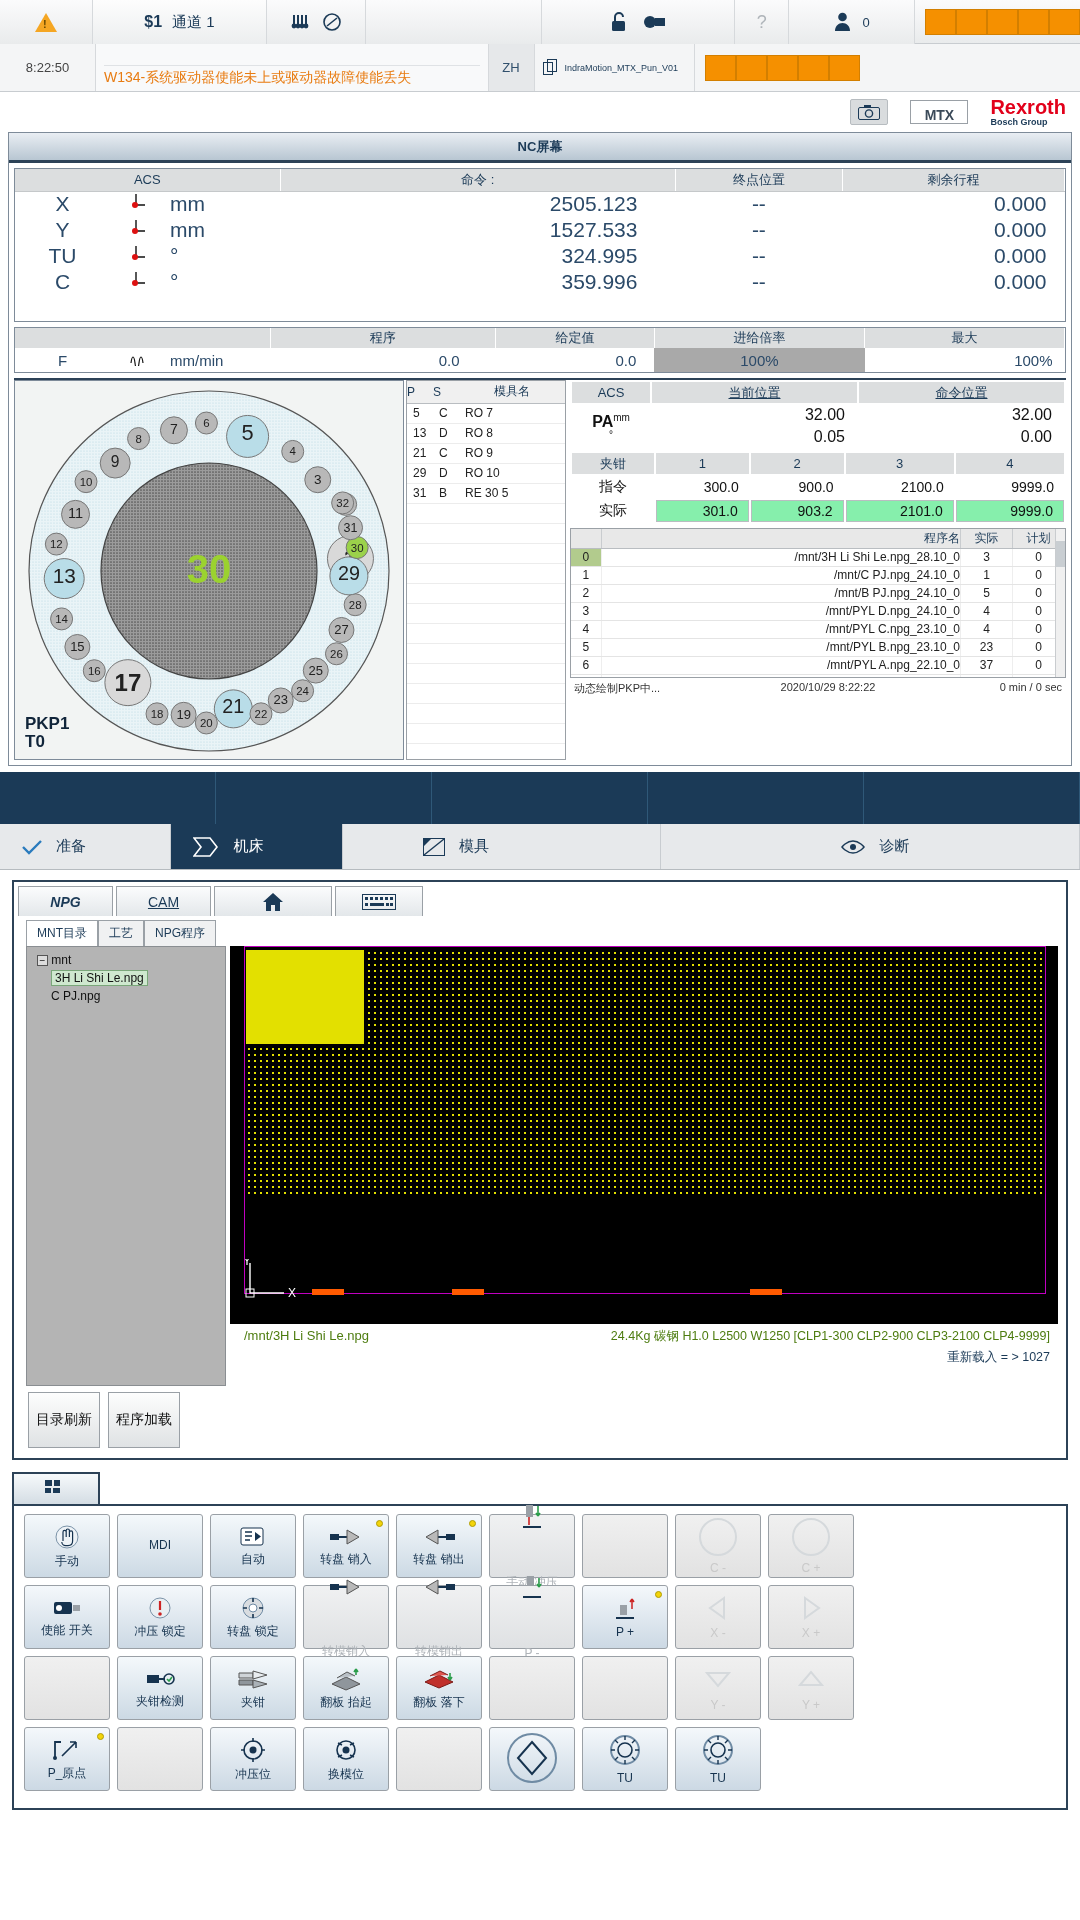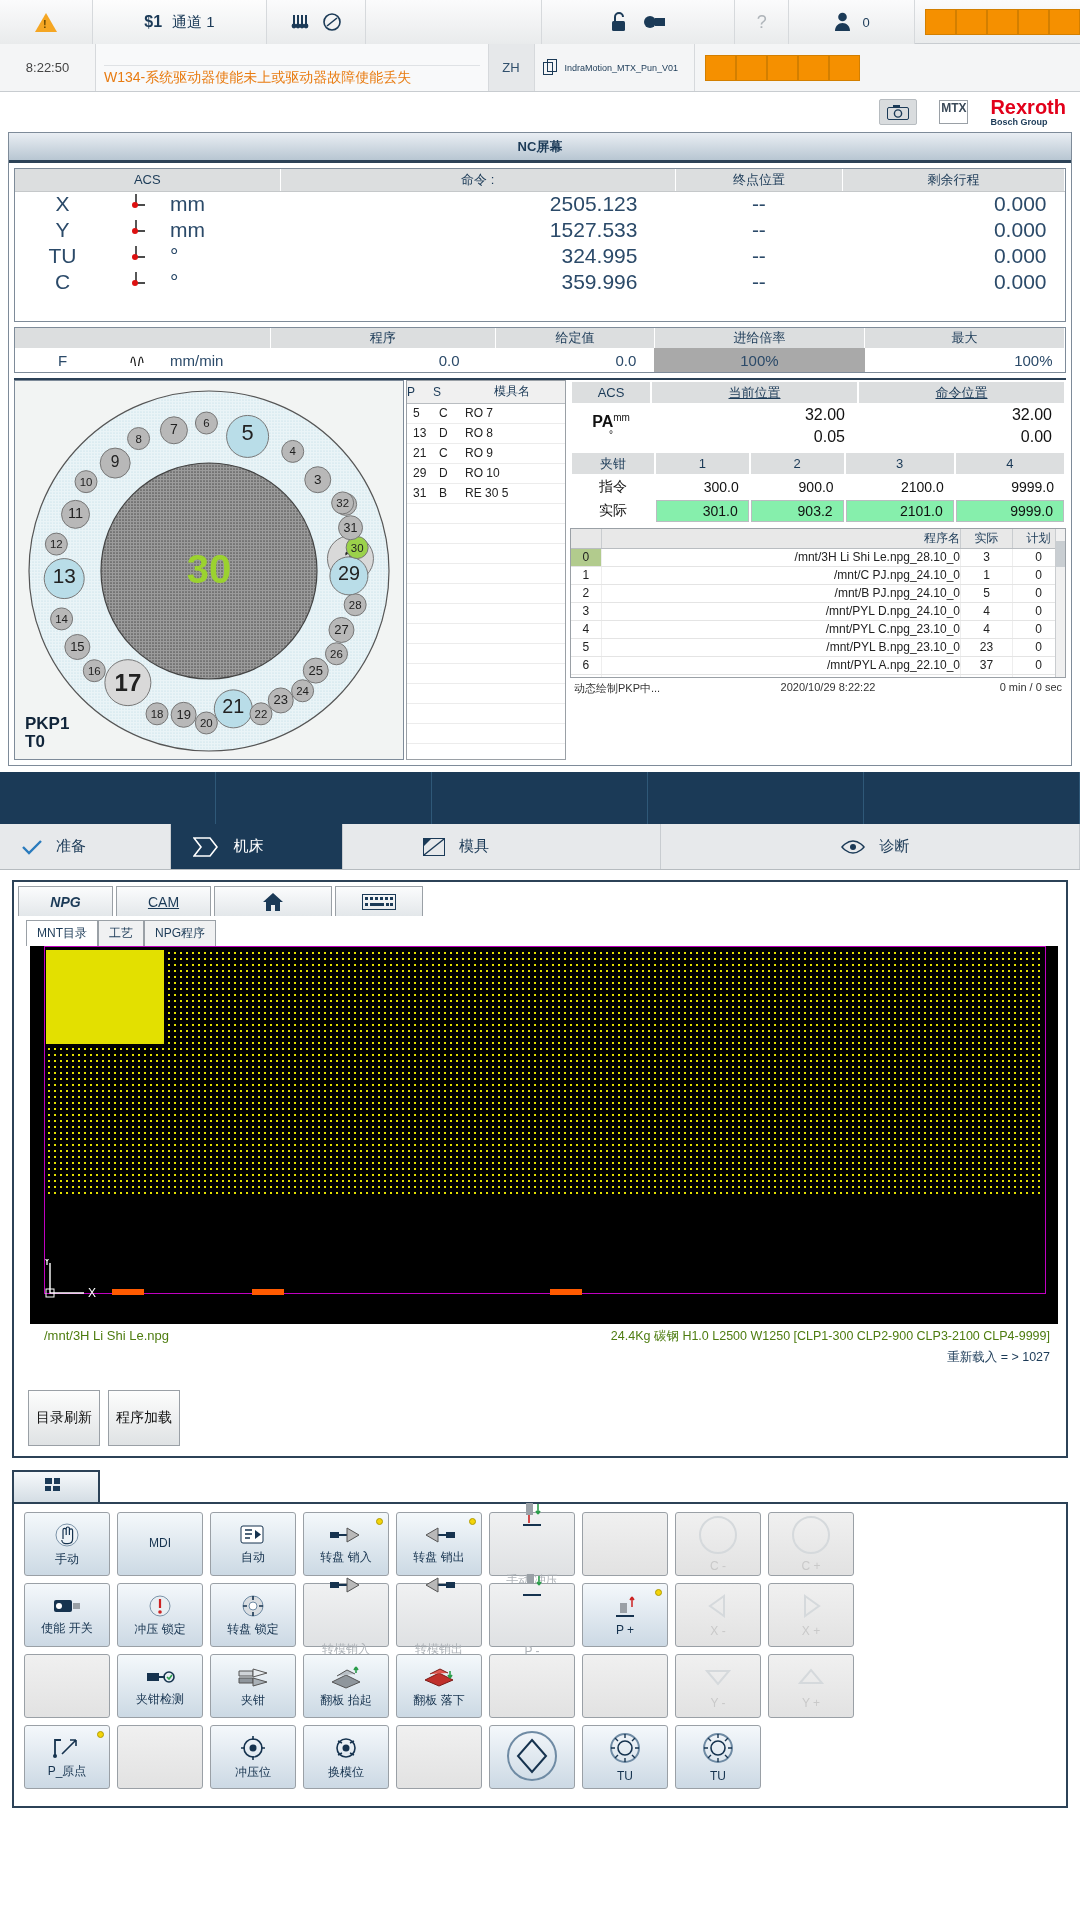--- a/index.html
+++ b/index.html
@@ -41,21 +41,21 @@
   .al-msg .line { border-bottom:1px solid #dfe2e5; height:22px; }
   .al-msg .txt { color:#e87c12; font-size:14px; padding-top:3px; }
   .al-lang { width:46px; display:flex; align-items:center; justify-content:center; font-size:13px; color:#31506d; background:#e6e8ea; border-right:1px solid #d6d9dc;}
   .al-prog { width:160px; display:flex; align-items:center; gap:7px; padding-left:8px; border-right:1px solid #d6d9dc;}
   .al-prog .pname { font-size:9px; color:#1b3a57; }
   .al-orange { flex:1; display:flex; align-items:center; padding-left:10px;}
 
   
   .logorow { height:40px; display:flex; align-items:center; justify-content:flex-end; gap:22px; padding-right:14px; background:#fff;}
   .cam-btn { width:38px; height:26px; background:#d9dcde; border:1px solid #b7bcc0; border-radius:2px; display:flex;align-items:center;justify-content:center;}
-  .mtx-box { width:29px;height:24px;border:1px solid #9aa0a6;display:flex;align-items:flex-start;justify-content:center;font-size:12px;color:#3b4a59;font-weight:bold;}
+  .mtx-box { width:58px;height:24px;border:1px solid #9aa0a6;display:flex;align-items:flex-end;justify-content:center;font-size:14px;color:#3b4a59;font-weight:bold;}
   .rex { text-align:left; line-height:1.05; }
   .rex .r1 { color:#e2001a; font-size:20px; font-weight:bold; }
   .rex .r2 { color:#1b3a57; font-size:9px; font-weight:bold; }
 
   
   .ncpanel { margin:0 8px; border:1px solid #7e8b99; background:#fff; }
   .nc-title { height:30px; background:linear-gradient(#e9eef3,#b8c6d2); border-bottom:3px solid #2c4257;
               display:flex; align-items:center; justify-content:center; font-size:13px; font-weight:bold; color:#1b3a57;}
   .nc-inner { border:1px solid #7e8b99; margin:5px; }
 
@@ -779,20 +779,32 @@
       </div>
       <div class="stab">
         <span>工艺</span>
       </div>
       <div class="stab">
         <span>NPG程序</span>
       </div>
     </div>
 
     <div class="npgbody">
+      <div class="tree">
+        <div class="node">
+          <span style="display:inline-block;width:11px;height:11px;border:1px solid #555;background:#ddd;text-align:center;line-height:9px;font-size:10px;">−</span>
+          <span>mnt</span>
+        </div>
+        <div class="child" style="margin-top:3px;">
+          <span class="sel">3H Li Shi Le.npg</span>
+        </div>
+        <div class="child" style="margin-top:3px;">
+          <span>C PJ.npg</span>
+        </div>
+      </div>
 
       <div class="canvaswrap">
         <div class="canvas">
           <div class="sheetbox"></div>
           <div class="dots-a"></div>
           <div class="dots-b"></div>
           <div class="dots-c"></div>
           <div class="dots-d"></div>
           <div class="clamp-mark" style="left:82px;"></div>
           <div class="clamp-mark" style="left:222px;"></div>

